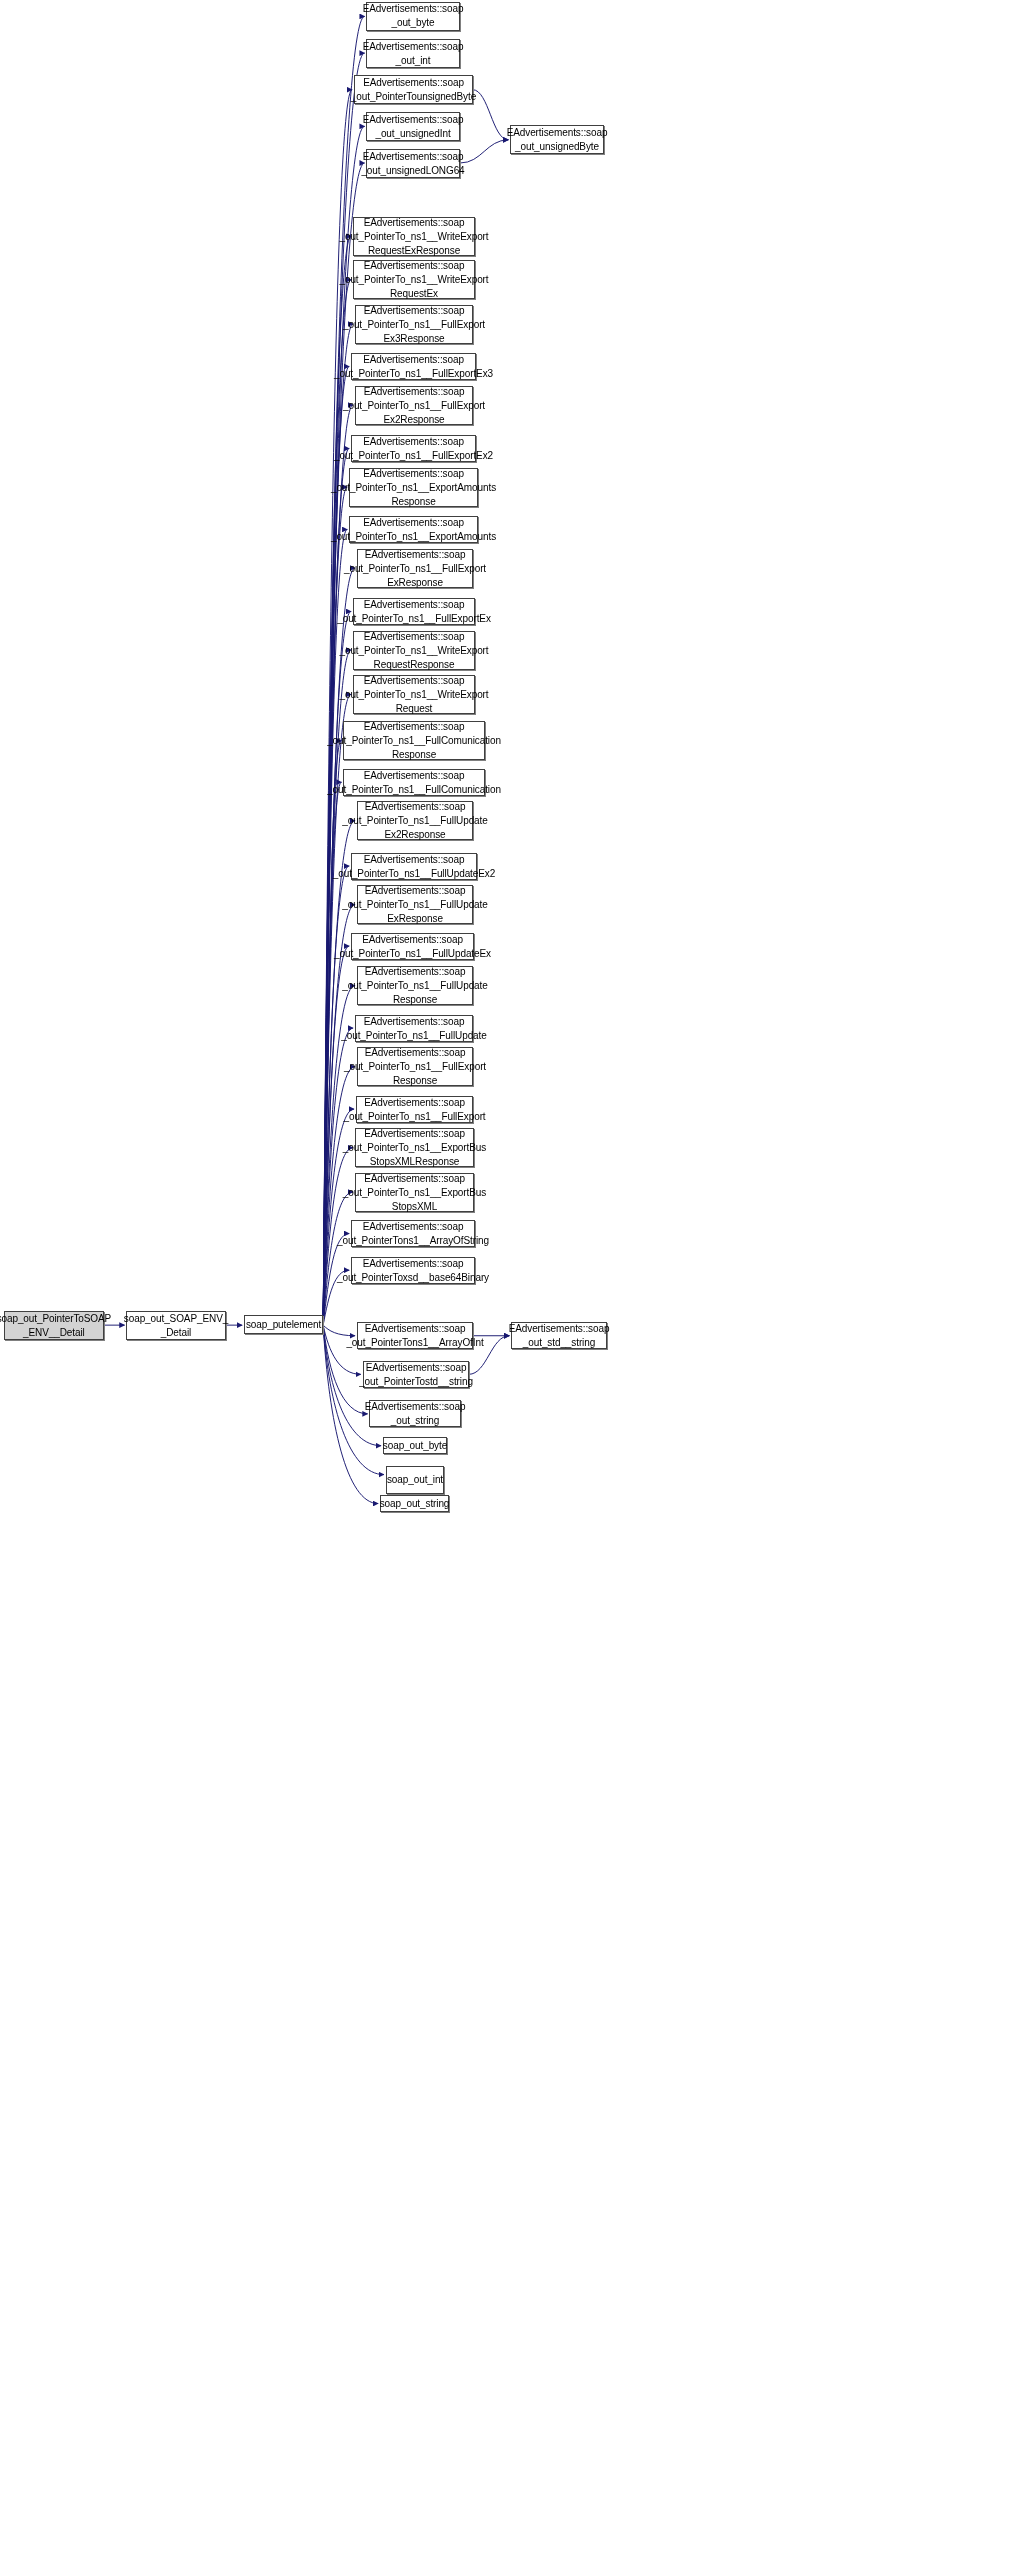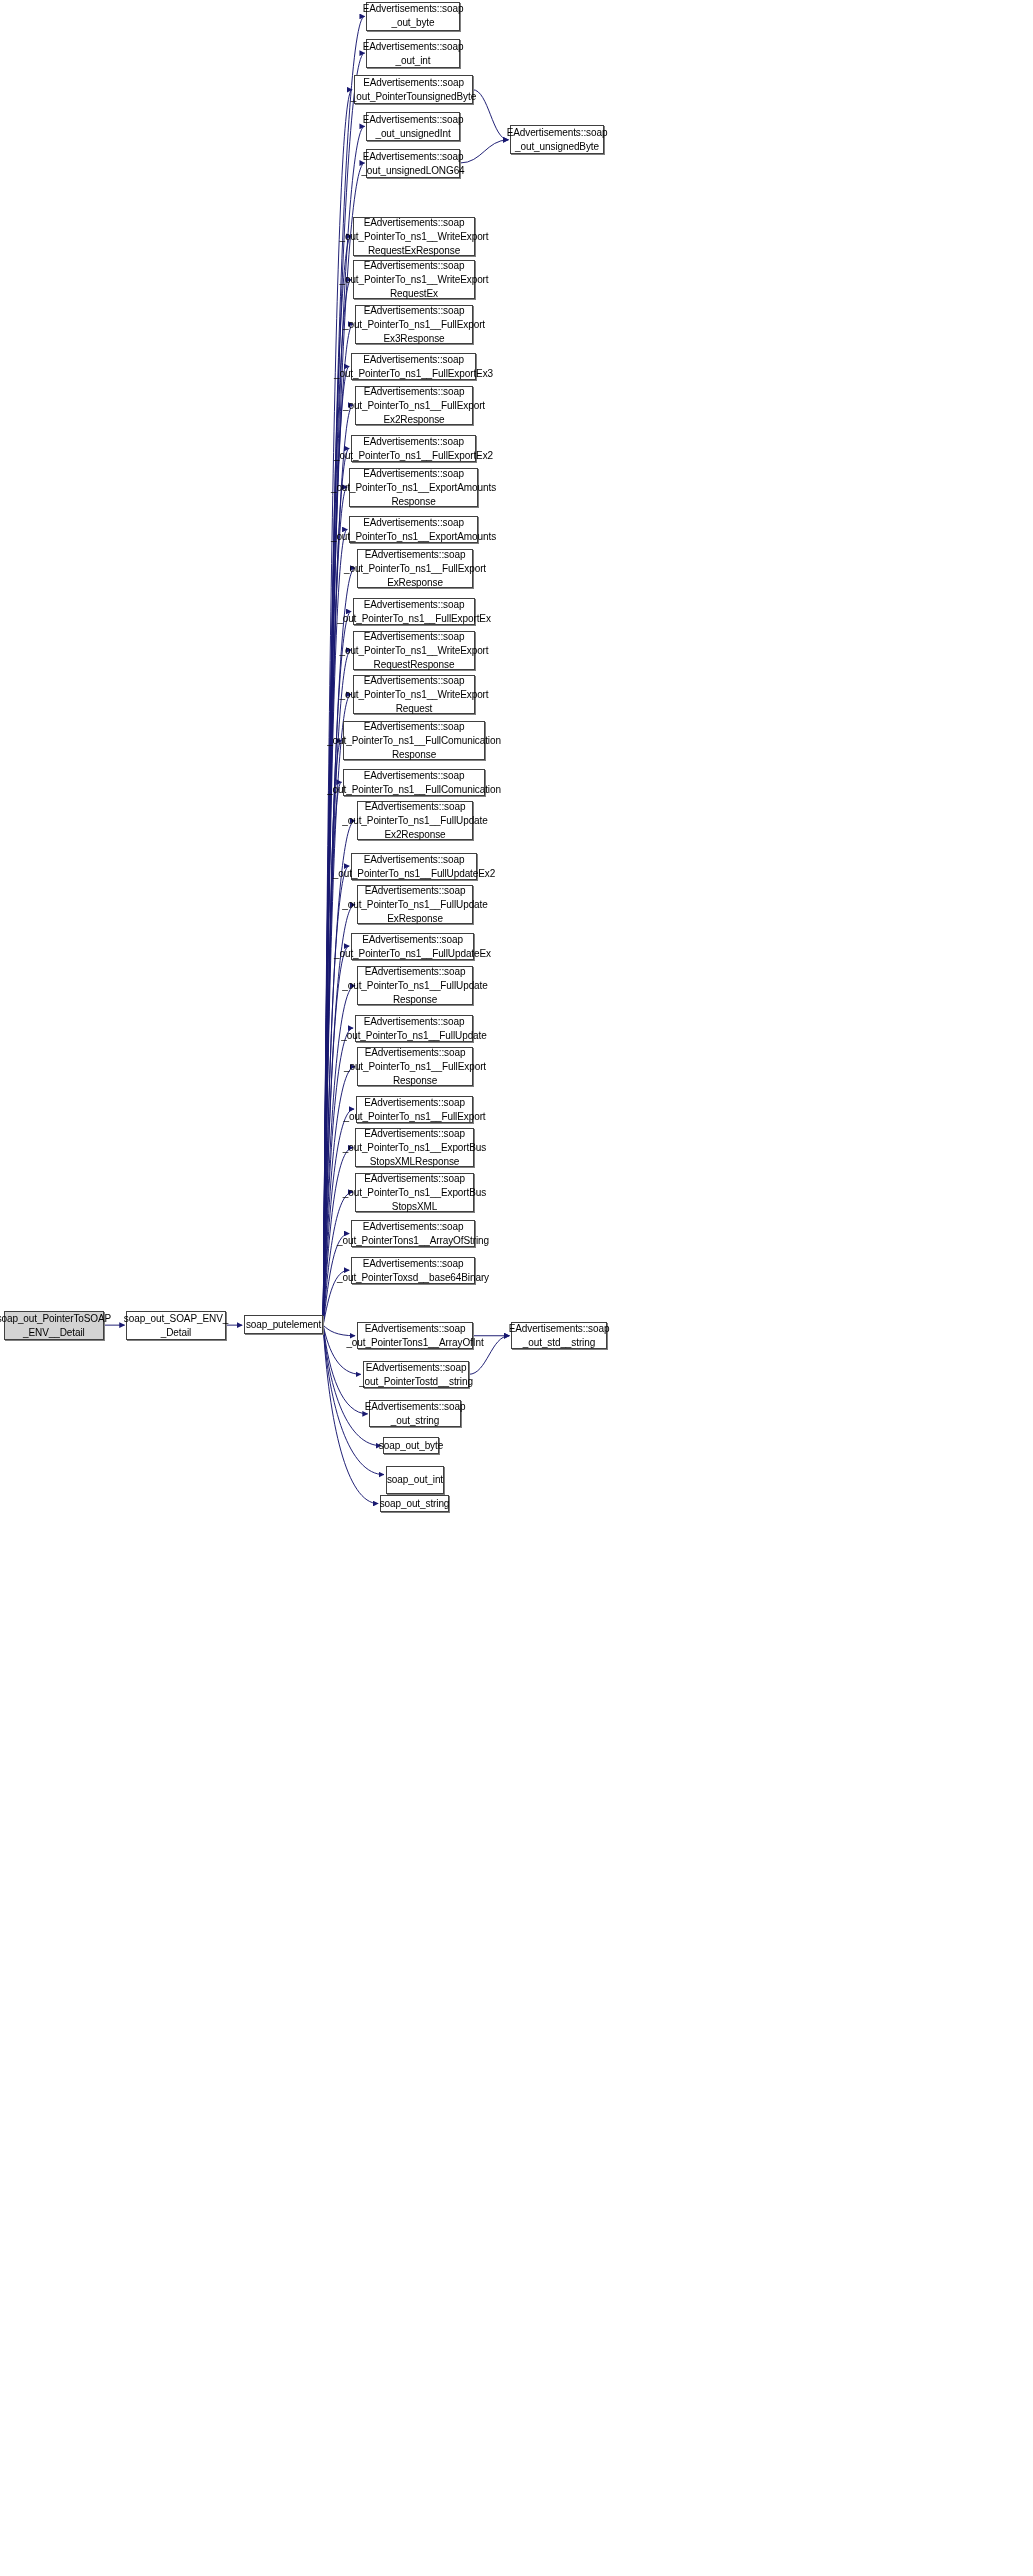--- a/index.html
+++ b/index.html
@@ -185,20 +185,20 @@
       <div class="node" style="left: 351px; top: 1220px; width: 124px; height: 27px;"><span>EAdvertisements::soap
 _out_PointerTons1__ArrayOfString</span></div>
       <div class="node" style="left: 351px; top: 1257px; width: 124px; height: 27px;"><span>EAdvertisements::soap
 _out_PointerToxsd__base64Binary</span></div>
       <div class="node" style="left: 357px; top: 1322px; width: 116px; height: 27px;"><span>EAdvertisements::soap
 _out_PointerTons1__ArrayOfInt</span></div>
       <div class="node" style="left: 363px; top: 1361px; width: 106px; height: 27px;"><span>EAdvertisements::soap
 _out_PointerTostd__string</span></div>
       <div class="node" style="left: 369px; top: 1400px; width: 92px; height: 27px;"><span>EAdvertisements::soap
 _out_string</span></div>
-      <div class="node" style="left: 383px; top: 1437px; width: 56px; height: 17.4px;"><span>soap_out_byte</span></div>
+      <div class="node" style="left: 383px; top: 1437px; width: 64px; height: 17.4px;"><span>soap_out_byte</span></div>
       <div class="node" style="left: 386px; top: 1466px; width: 58px; height: 28px;"><span>soap_out_int</span></div>
       <div class="node" style="left: 380px; top: 1495px; width: 69px; height: 17.4px;"><span>soap_out_string</span></div>
       <div class="node" style="left: 511px; top: 1322px; width: 96px; height: 27px;"><span>EAdvertisements::soap
 _out_std__string</span></div>
     </div>
 </div>
 
 
 </body></html>

